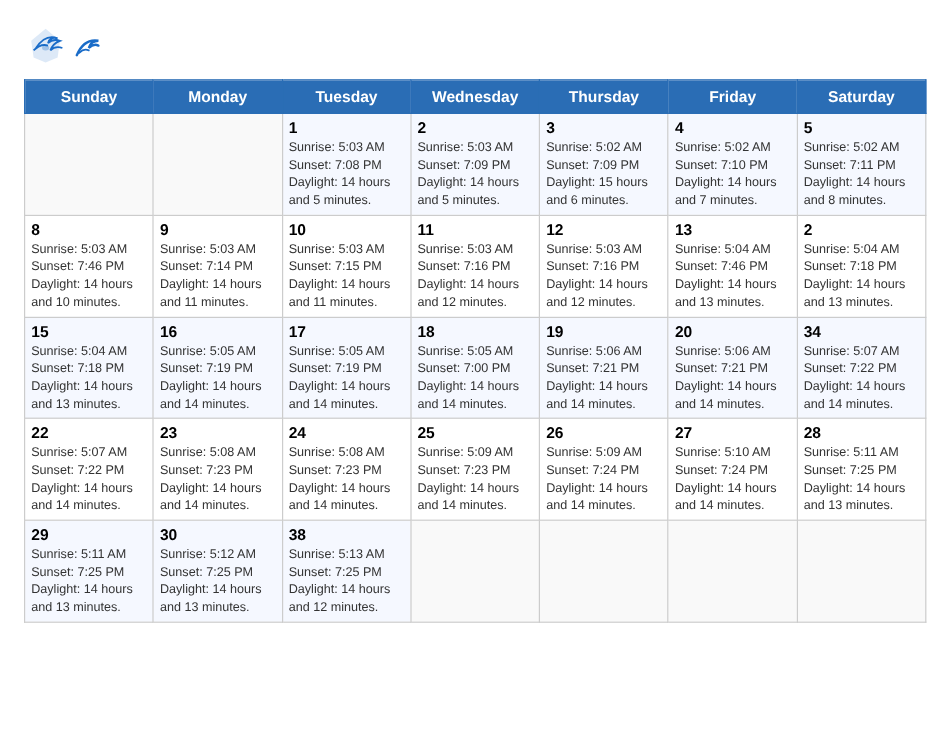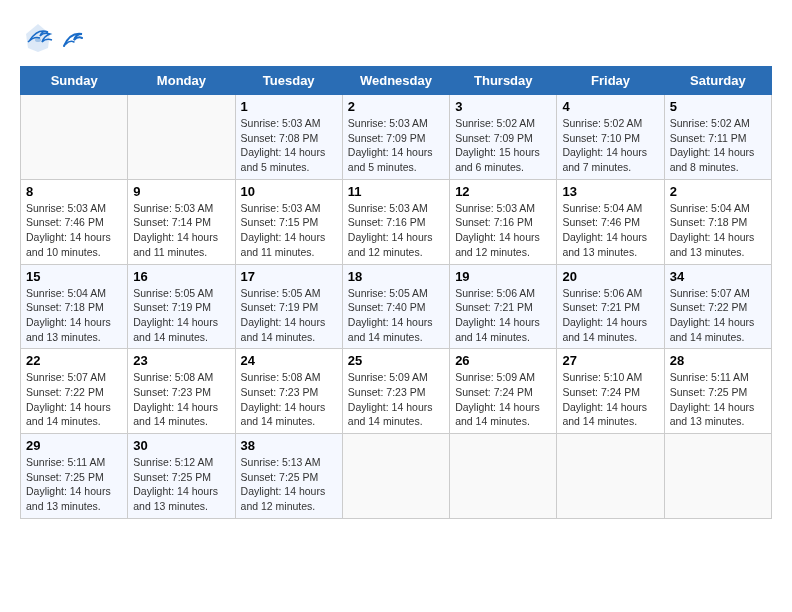--- a/index.html
+++ b/index.html
@@ -253,21 +253,21 @@
           <div class="day-info">
             <span>Sunrise: 5:05 AM</span><br>
             <span>Sunset: 7:19 PM</span><br>
             <span>Daylight: 14 hours and 14 minutes.</span>
           </div>
         </td>
         <td>
           <span class="day-num">18</span>
           <div class="day-info">
             <span>Sunrise: 5:05 AM</span><br>
-            <span>Sunset: 7:40 PM</span><br>
+            <span>Sunset: 7:00 PM</span><br>
             <span>Daylight: 14 hours and 14 minutes.</span>
           </div>
         </td>
         <td>
           <span class="day-num">19</span>
           <div class="day-info">
             <span>Sunrise: 5:06 AM</span><br>
             <span>Sunset: 7:21 PM</span><br>
             <span>Daylight: 14 hours and 14 minutes.</span>
           </div>

